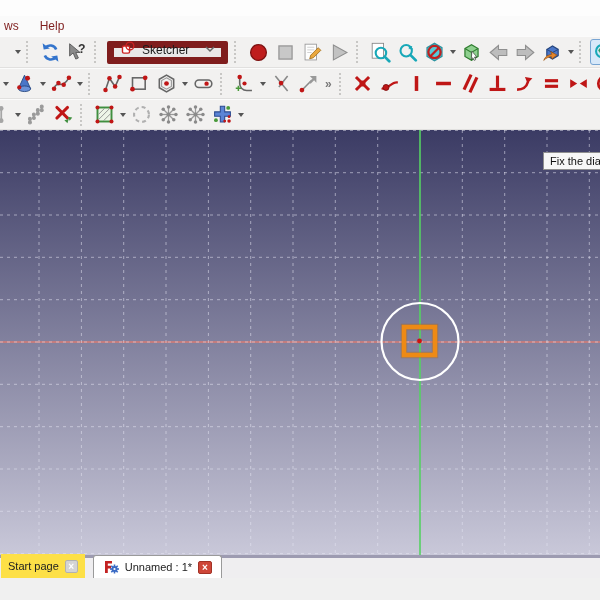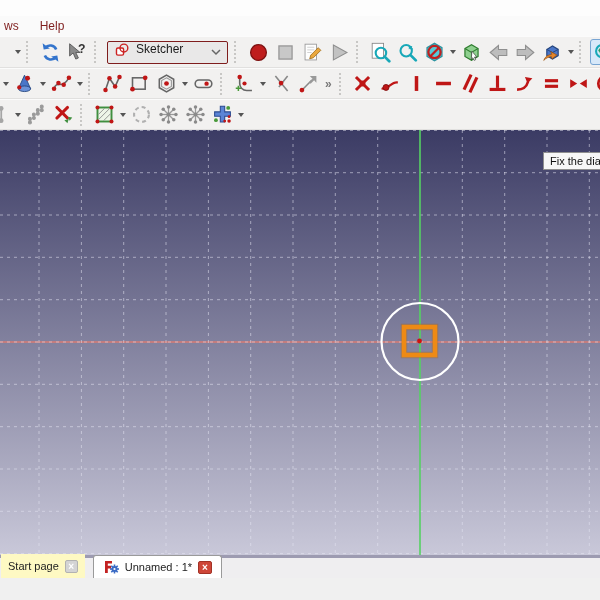--- a/index.html
+++ b/index.html
@@ -20,36 +20,36 @@
   .tbtn .ic { display:flex; }
   .tbtn.active { background:#d7e8f9; border:1px solid #78a5d3; }
   .tbtn.clipped { margin-left:-15px; }
 
   .handle { flex:0 0 auto; width:6px; height:22px; border-left:2px dotted #c8c7c5; margin:0 4px 0 3px; }
   .caret-btn { flex:0 0 auto; width:9px; height:26px; display:flex; align-items:center; justify-content:center; }
   .caret { width:0; height:0; border-left:3.5px solid transparent; border-right:3.5px solid transparent;
            border-top:4px solid #555; }
   .overflow { flex:0 0 auto; color:#787878; font-size:12px; font-weight:bold; padding:0 3px; cursor:default; }
 
-  .combobox { flex:0 0 auto; width:121px; height:23px; background:#e9e8e8; border:1px solid #7f1d1d;
-              border-radius:2px; display:flex; align-items:flex-start; gap:5px; padding:0 6px; margin:0 2px; }
+  .combobox { flex:0 0 auto; width:121px; height:23px; background:#e9e8e8; border:7px solid #7f1d1d;
+              border-radius:2px; display:flex; align-items:flex-end; gap:5px; padding:0 6px; margin:0 2px; }
   .wbicon { display:flex; }
   .wbtext { font-size:12px; color:#1a1a1a; flex:1; }
 
   .viewport { position:relative; height:425px; overflow:hidden; }
   .viewport svg { display:block; }
   .vp-strip { height:3px; background:#9d9bb1; }
 
   .tooltip { position:absolute; left:543px; top:152px; background:#f7f7f7; border:1px solid #8f8f8f;
              padding:2px 6px; font-size:11px; color:#111; white-space:nowrap; z-index:20; }
 
   .tabbar { height:20px; background:#efeef0; display:flex; align-items:flex-end; padding-left:1px;
             overflow:visible; position:relative; z-index:5; }
   .tab { display:flex; align-items:center; gap:6px; font-size:11px; color:#222; cursor:default; }
-  .tab-inactive { height:14px; background:#fef9c3; padding:12px 7px; }
+  .tab-inactive { height:14px; background:#fde047; padding:12px 7px; }
   .tab-active { height:23px; background:#ffffff; border:1px solid #9a9a9a; border-bottom:none;
                 border-radius:3px 3px 0 0; padding:0 9px; margin-left:8px; }
   .close-gray { width:13px; height:13px; background:#d4d4d4; border:1px solid #b2b2b2; border-radius:2px;
                 color:#fff; font-size:10px; font-weight:bold; line-height:11px; text-align:center; }
   .close-red { width:14px; height:13px; background:#ce4638; border:1px solid #a23226; border-radius:2px;
                color:#fff; font-size:10px; font-weight:bold; line-height:11px; text-align:center; }
   .fc-icon { display:flex; }
   .filler { height:22px; background:#f0f0f0; }
 </style>
 </head>

